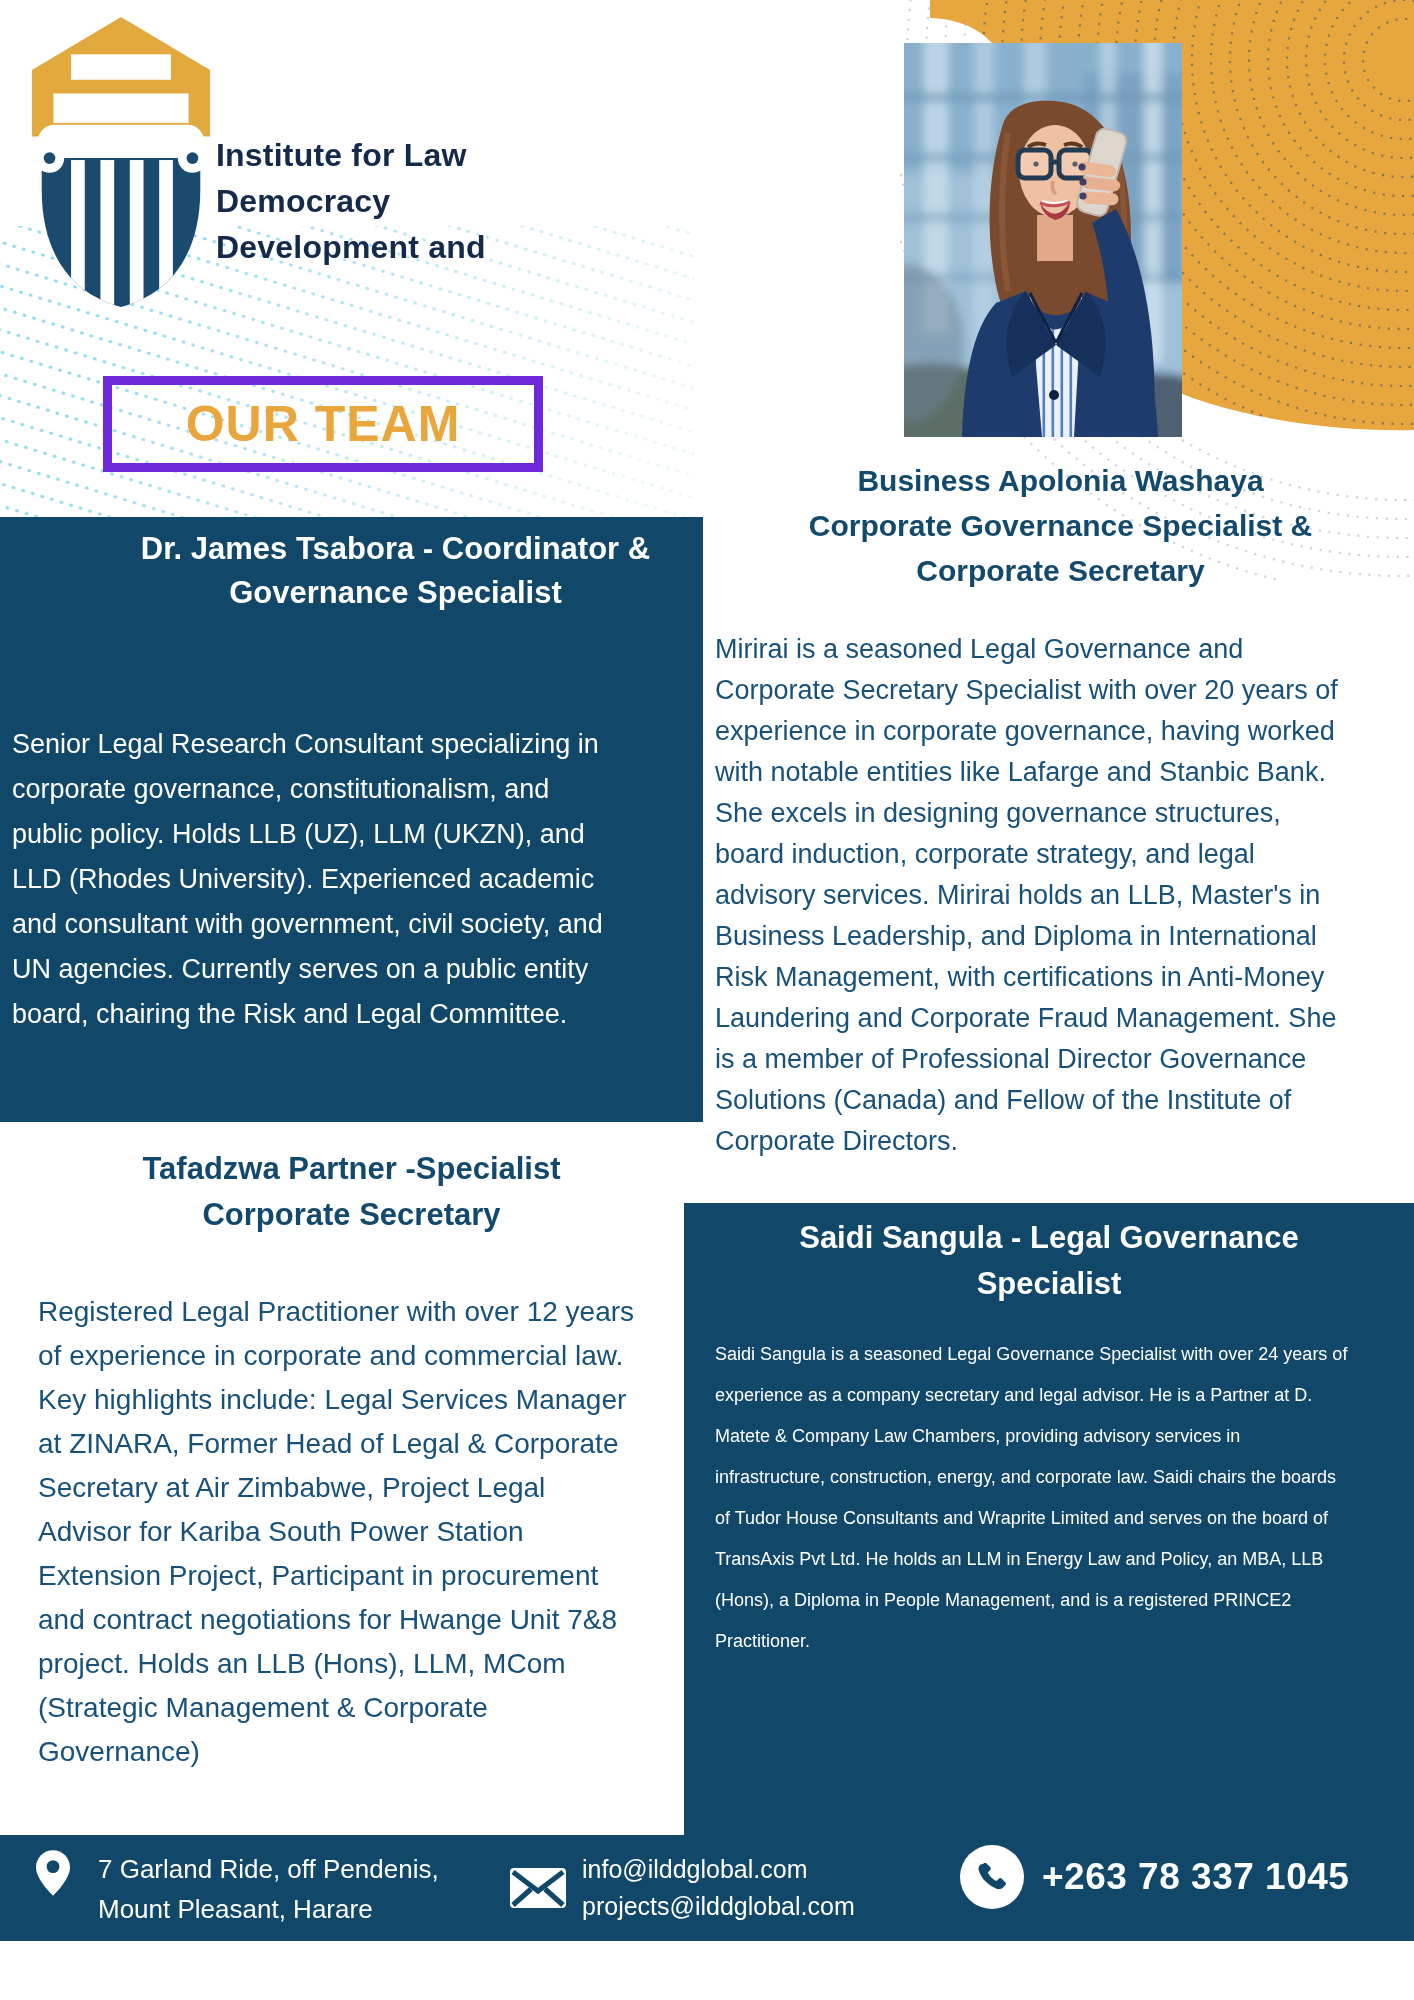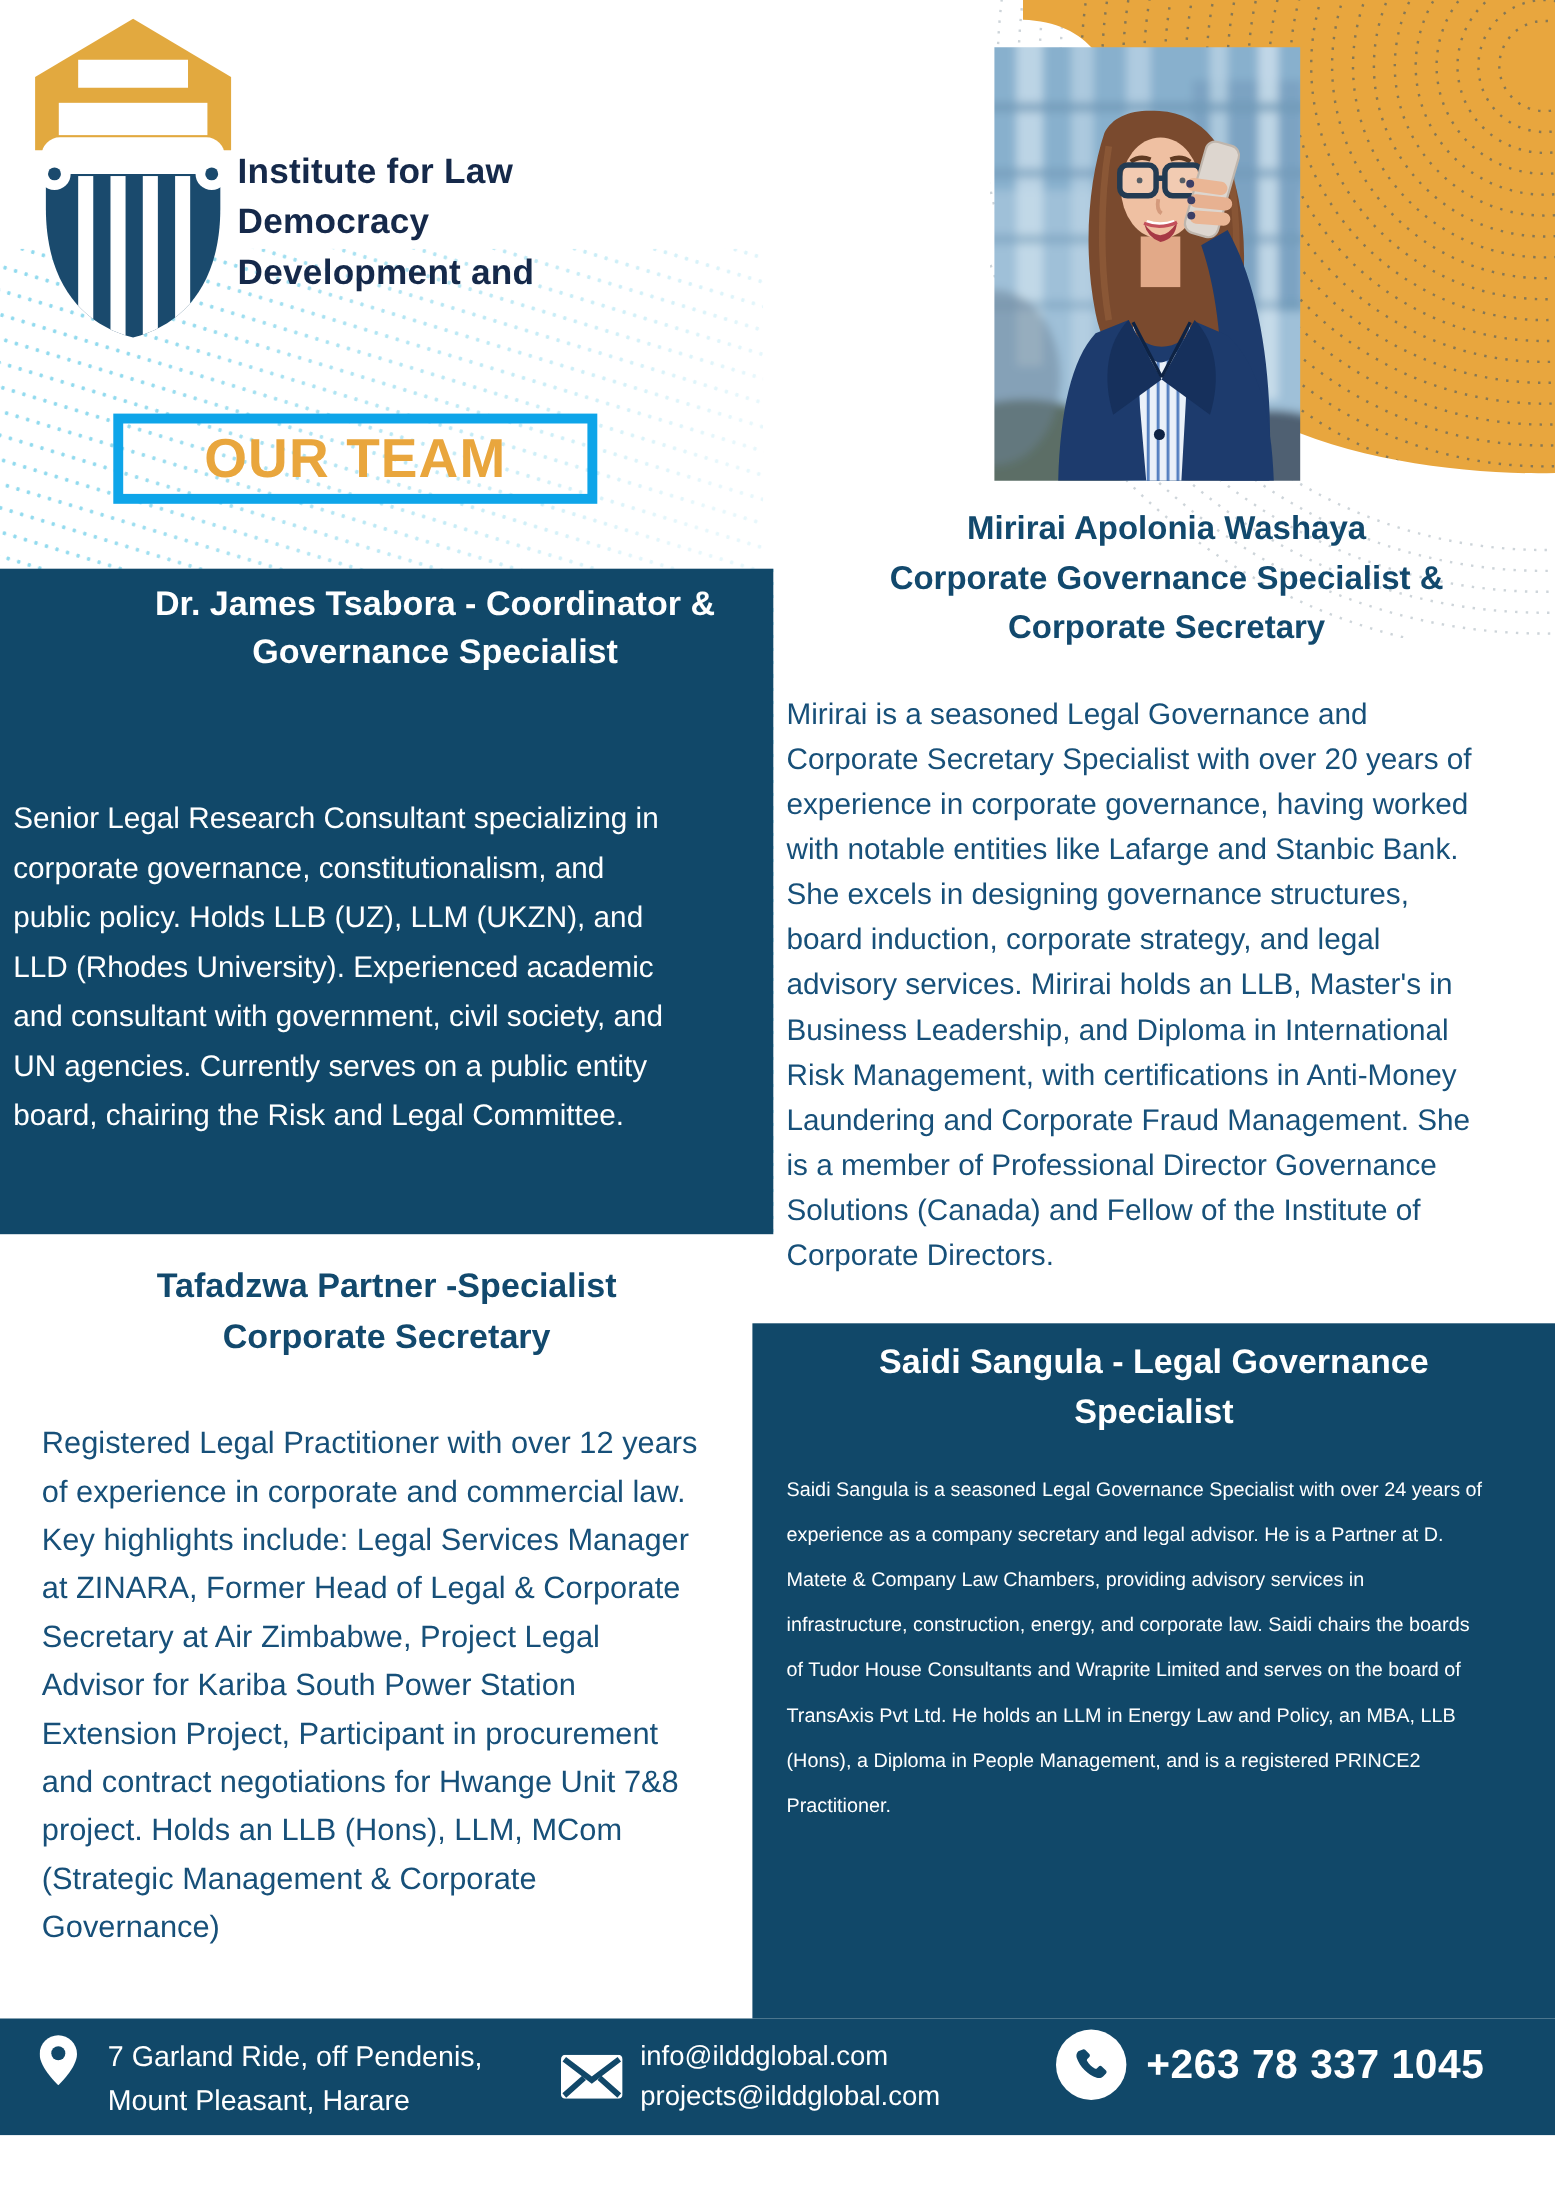--- a/index.html
+++ b/index.html
@@ -19,21 +19,21 @@
   
   .arcs{position:absolute;left:900px;top:0;width:514px;height:580px;}
   .photo{position:absolute;left:904px;top:43px;width:278px;height:394px;display:block;}
 
   
   .logo{position:absolute;left:28px;top:12px;width:186px;height:300px;}
   .brand-name{position:absolute;left:216px;top:100px;font-size:32px;line-height:46px;font-weight:700;
         color:#15294a;letter-spacing:.2px;margin-top:32px;}
 
   
-  .ourteam{position:absolute;left:103px;top:376px;width:440px;height:82px;border:9px solid #0ea5e9;
+  .ourteam{position:absolute;left:103px;top:376px;width:440px;height:96px;border:9px solid #6d28d9;
         box-sizing:border-box;display:flex;align-items:center;justify-content:center;}
   .ourteam span{font-size:50px;font-weight:700;color:#e9a63d;letter-spacing:1px;}
 
   
   .navybox{position:absolute;background:#114869;}
   .box-tsabora{left:0;top:517px;width:703px;height:605px;}
   .box-saidi{left:684px;top:1203px;width:730px;height:632px;}
 
   .hlines{text-align:center;font-weight:700;}
   .hlines div{white-space:nowrap;}
@@ -215,21 +215,21 @@
   </div>
 
   <section class="navybox box-tsabora"></section>
   <div class="hlines h-white tsabora-head">
     <div>Dr. James Tsabora - Coordinator &amp;</div>
     <div>Governance Specialist</div>
   </div>
   <p class="tsabora-bio">Senior Legal Research Consultant specializing in corporate governance, constitutionalism, and public policy. Holds LLB (UZ), LLM (UKZN), and LLD (Rhodes University). Experienced academic and consultant with government, civil society, and UN agencies. Currently serves on a public entity board, chairing the Risk and Legal Committee.</p>
 
   <div class="hlines h-navy mirirai-head">
-    <div>Mirirai Apolonia Washaya</div>
+    <div>Business Apolonia Washaya</div>
     <div>Corporate Governance Specialist &amp;</div>
     <div>Corporate Secretary</div>
   </div>
   <p class="mirirai-bio">Mirirai is a seasoned Legal Governance and Corporate Secretary Specialist with over 20 years of experience in corporate governance, having worked with notable entities like Lafarge and Stanbic Bank. She excels in designing governance structures, board induction, corporate strategy, and legal advisory services. Mirirai holds an LLB, Master's in Business Leadership, and Diploma in International Risk Management, with certifications in Anti-Money Laundering and Corporate Fraud Management. She is a member of Professional Director Governance Solutions (Canada) and Fellow of the Institute of Corporate Directors.</p>
 
   <div class="hlines h-navy tafadzwa-head">
     <div>Tafadzwa Partner -Specialist</div>
     <div>Corporate Secretary</div>
   </div>
   <p class="tafadzwa-bio">Registered Legal Practitioner with over 12 years of experience in corporate and commercial law. Key highlights include: Legal Services Manager at ZINARA, Former Head of Legal &amp; Corporate Secretary at Air Zimbabwe, Project Legal Advisor for Kariba South Power Station Extension Project, Participant in procurement and contract negotiations for Hwange Unit 7&amp;8 project. Holds an LLB (Hons), LLM, MCom (Strategic Management &amp; Corporate Governance)</p>

